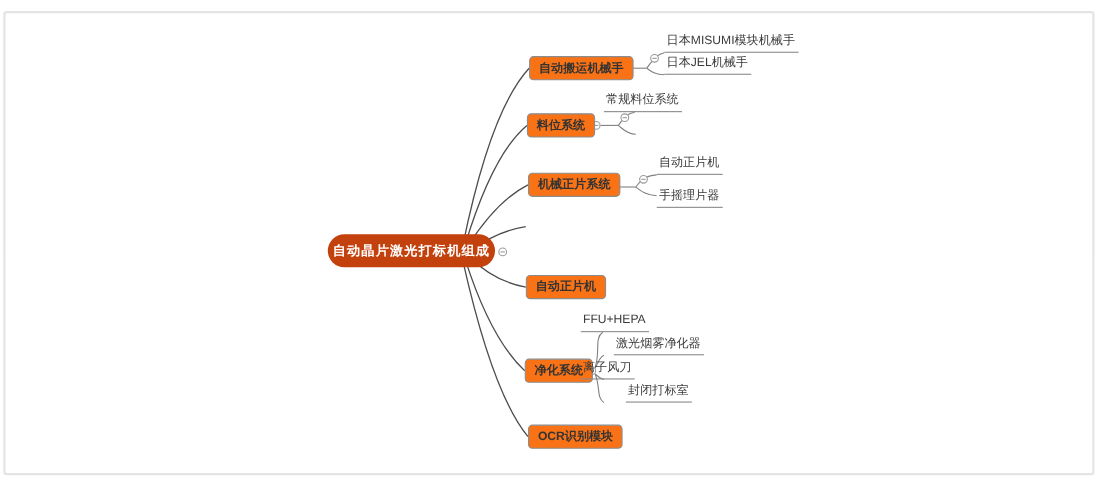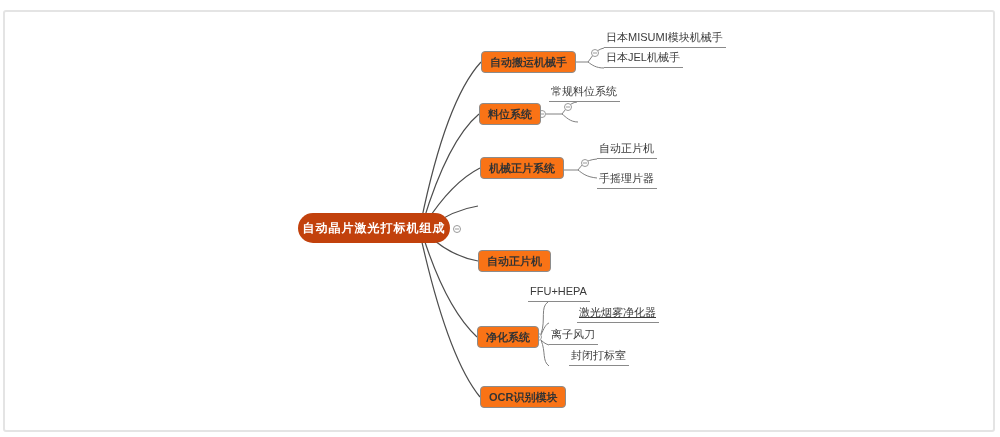--- a/index.html
+++ b/index.html
@@ -70,22 +70,22 @@
   .b5 { left: 477px; top: 326px; }
   .b6 { left: 480px; top: 386px; }
   
   .s0-0 { left: 604px; top: 31px; }
   .s0-1 { left: 604px; top: 51px; }
   .s1-0 { left: 549px; top: 85px; }
   .s1-1 { left: 578px; top: 105px; }
   .s2-0 { left: 597px; top: 142px; }
   .s2-1 { left: 597px; top: 172px; text-align: right; }
   .s5-0 { left: 528px; top: 285px; }
-  .s5-1 { left: 577px; top: 306px; text-decoration: underline; }
-  .s5-2 { left: 549px; top: 328px; }
+  .s5-1 { left: 558px; top: 306px; }
+  .s5-2 { left: 528px; top: 328px; }
   .s5-3 { left: 569px; top: 349px; }
 </style>
 </head>
 <body>
 
 <div class="stage">
   <div class="frame"></div>
 
   <svg class="connectors" viewBox="0 0 1000 437" xmlns="http://www.w3.org/2000/svg">
 

